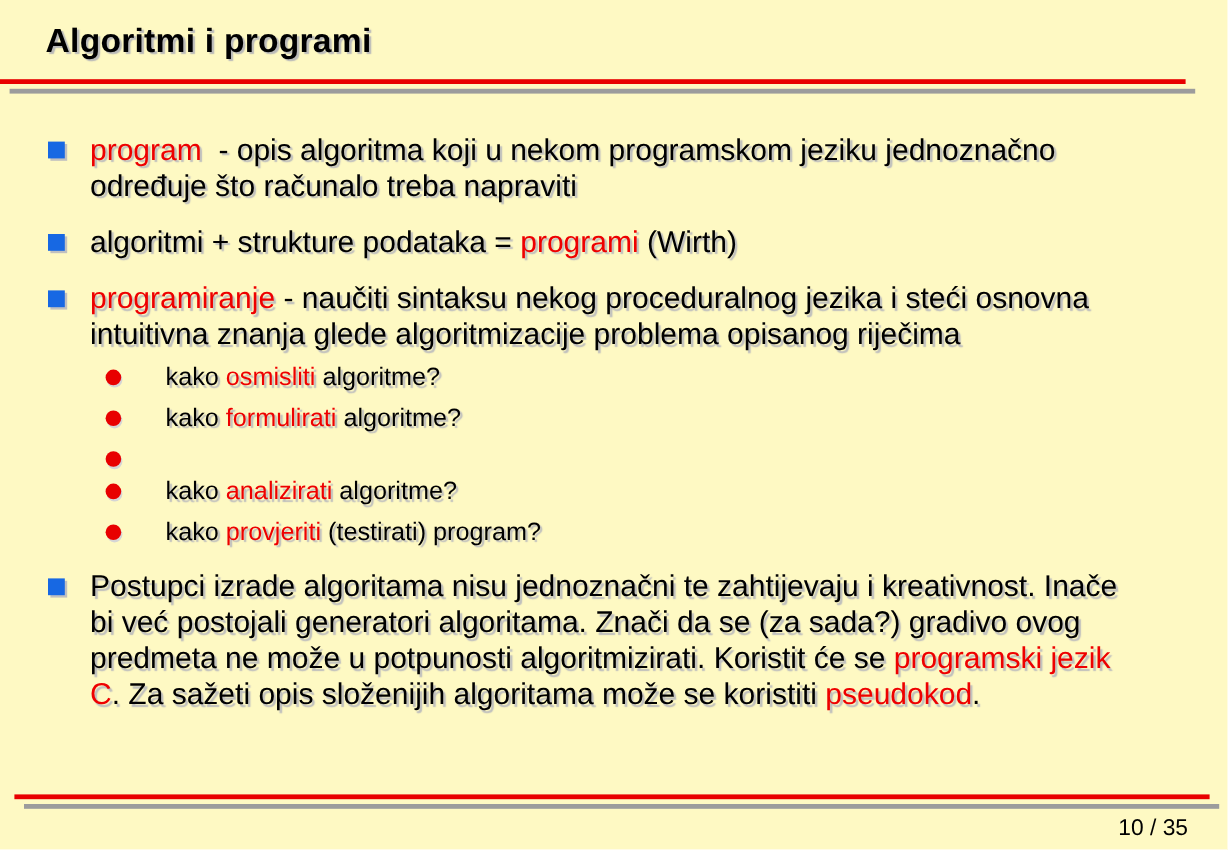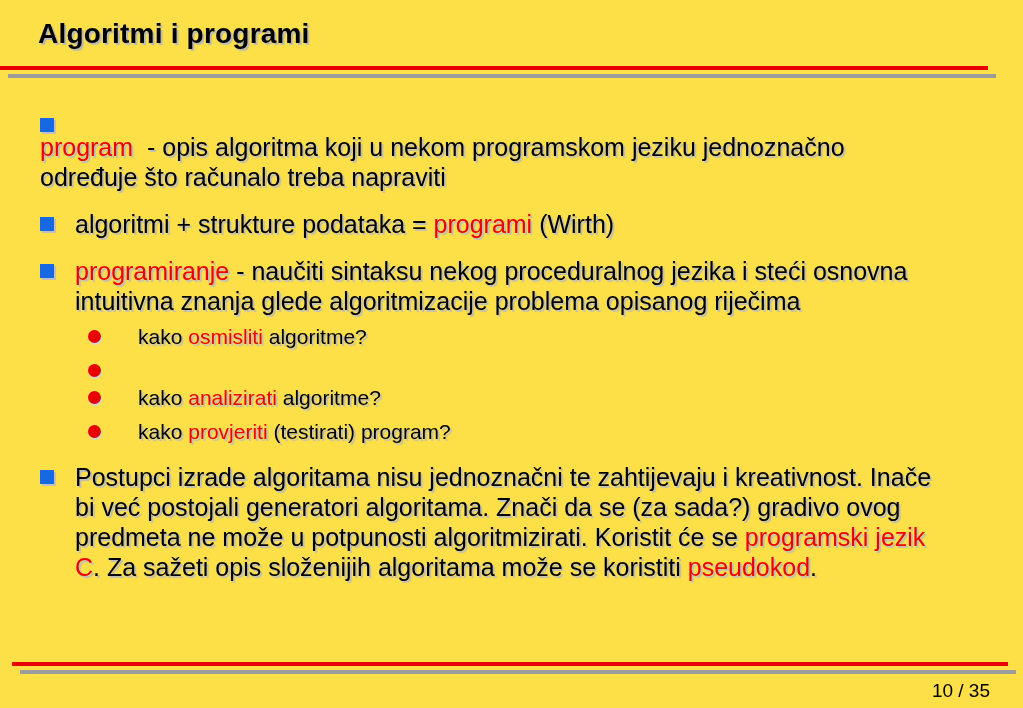--- a/index.html
+++ b/index.html
@@ -1,36 +1,36 @@
 <!DOCTYPE html>
 <html style="--text-red: #ee0000; --text-black: #000000; --bullet-blue: #1768e3; --bullet-red: #e80000; --line-red: #e80000; --line-gray: #9c9c9c;"><head>
 <meta charset="utf-8">
 <style>
   html,body { margin:0; padding:0; background:#ffffff; }
   .slide {
-    position:relative; width:1023px; height:708px; background:#fde047;
+    position:relative; width:1023px; height:708px; background:#fef9c3;
     font-family:"Liberation Sans","DejaVu Sans",sans-serif; overflow:hidden;
   }
   .title {
     position:absolute; left:38px; top:18px; margin:0;
     font-size:28px; font-weight:bold; color:#000;
     text-shadow:2px 2px 1px #b9b9b9; letter-spacing:0.2px;
   }
   .rule { position:absolute; height:4px; }
   .rule.red-top   { left:0;  top:66px;  width:988px; background:var(--line-red,#e80000); }
   .rule.gray-top  { left:8px; top:74px; width:988px; background:var(--line-gray,#9c9c9c); }
   .rule.red-bot   { left:12px; top:662px; width:996px; background:var(--line-red,#e80000); }
   .rule.gray-bot  { left:20px; top:670px; width:996px; background:var(--line-gray,#9c9c9c); }
 
   .content { position:absolute; left:40px; top:110px; width:950px; }
 
   .bullet { display:flex; align-items:flex-start; }
   .bullet.lvl1 { font-size:25px; line-height:30px; margin-top:17px; }
   .bullet.lvl2 { font-size:21px; line-height:26px; margin-top:8px; margin-left:48px;gap:18px; }
-  .bullet:first-child { margin-top:0;flex-direction:column; }
+  .bullet:first-child { margin-top:0; }
 
   .marker { flex:0 0 auto; display:inline-block; }
   .marker.sq  { width:14px; height:14px; margin:8px 21px 0 0;
                 background:var(--bullet-blue,#1768e3); box-shadow:2px 2px 0 #c0c0c0; }
   .marker.dot { width:13px; height:13px; margin:6px 19px 0 0; border-radius:50%;
                 background:var(--bullet-red,#e80000); box-shadow:1px 2px 0 #d5d5d5; }
 
   .btext { text-shadow:2px 2px 1px #bdbdbd; }
   .btext .red { color:var(--text-red,#ee0000); }
   .btext .blk { color:var(--text-black,#000000); }
@@ -58,20 +58,24 @@
       <div class="bullet lvl1">
         <span class="marker sq"></span>
         <div class="btext"><span class="red">programiranje</span><span class="blk"> - naučiti sintaksu nekog proceduralnog jezika i steći osnovna</span><br><span class="blk">intuitivna znanja glede algoritmizacije problema opisanog riječima</span></div>
       </div>
       <div class="bullet lvl2">
         <span class="marker dot"></span>
         <div class="btext"><span class="blk">kako </span><span class="red">osmisliti</span><span class="blk"> algoritme?</span></div>
       </div>
       <div class="bullet lvl2">
         <span class="marker dot"></span>
+        <div class="btext"><span class="blk">kako </span><span class="red">formulirati</span><span class="blk"> algoritme?</span></div>
+      </div>
+      <div class="bullet lvl2">
+        <span class="marker dot"></span>
       </div>
       <div class="bullet lvl2">
         <span class="marker dot"></span>
         <div class="btext"><span class="blk">kako </span><span class="red">analizirati</span><span class="blk"> algoritme?</span></div>
       </div>
       <div class="bullet lvl2">
         <span class="marker dot"></span>
         <div class="btext"><span class="blk">kako </span><span class="red">provjeriti</span><span class="blk"> (testirati) program?</span></div>
       </div>
       <div class="bullet lvl1">

